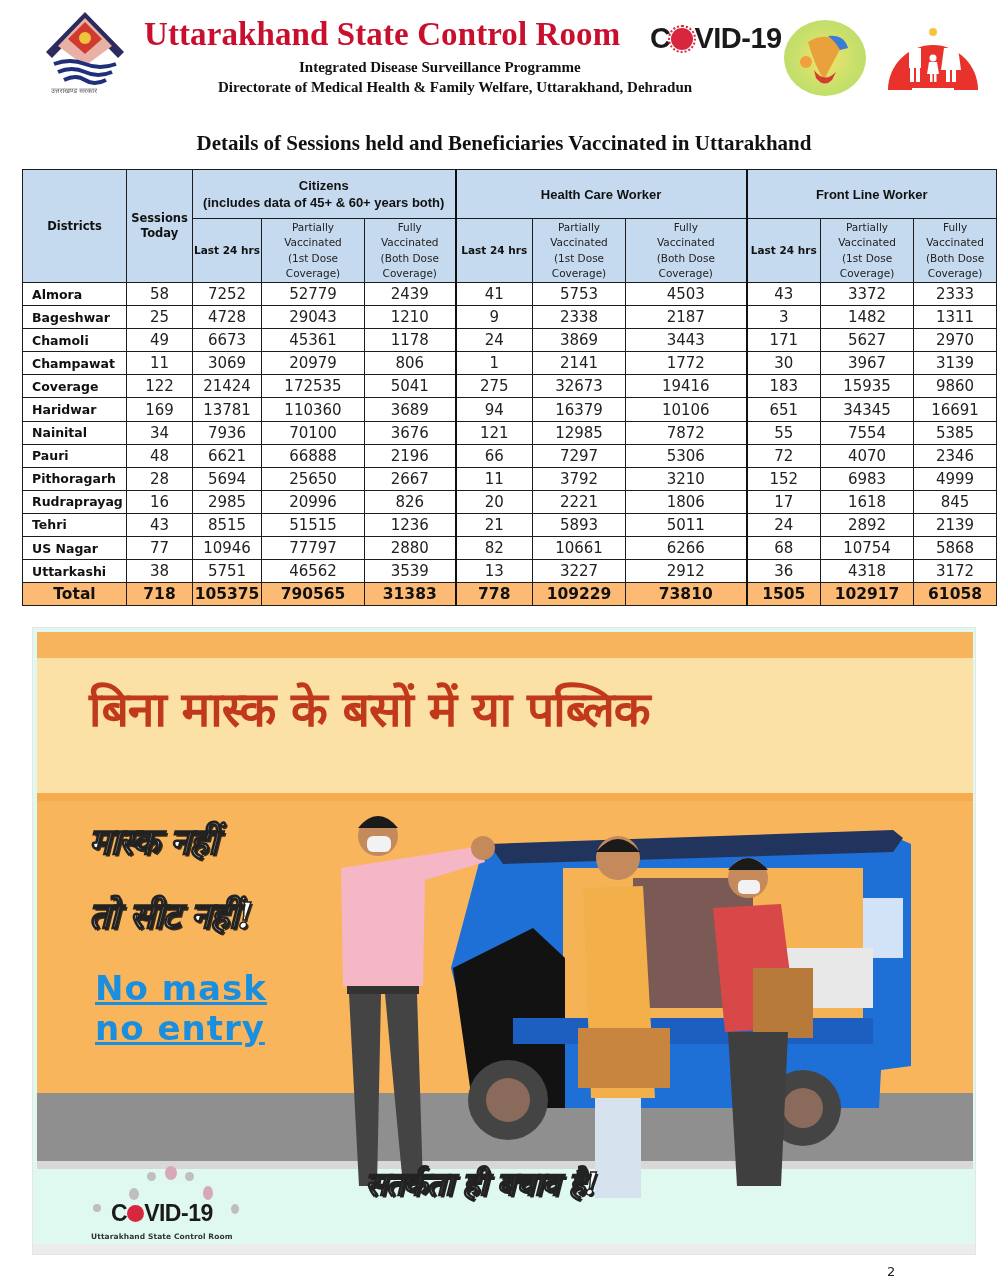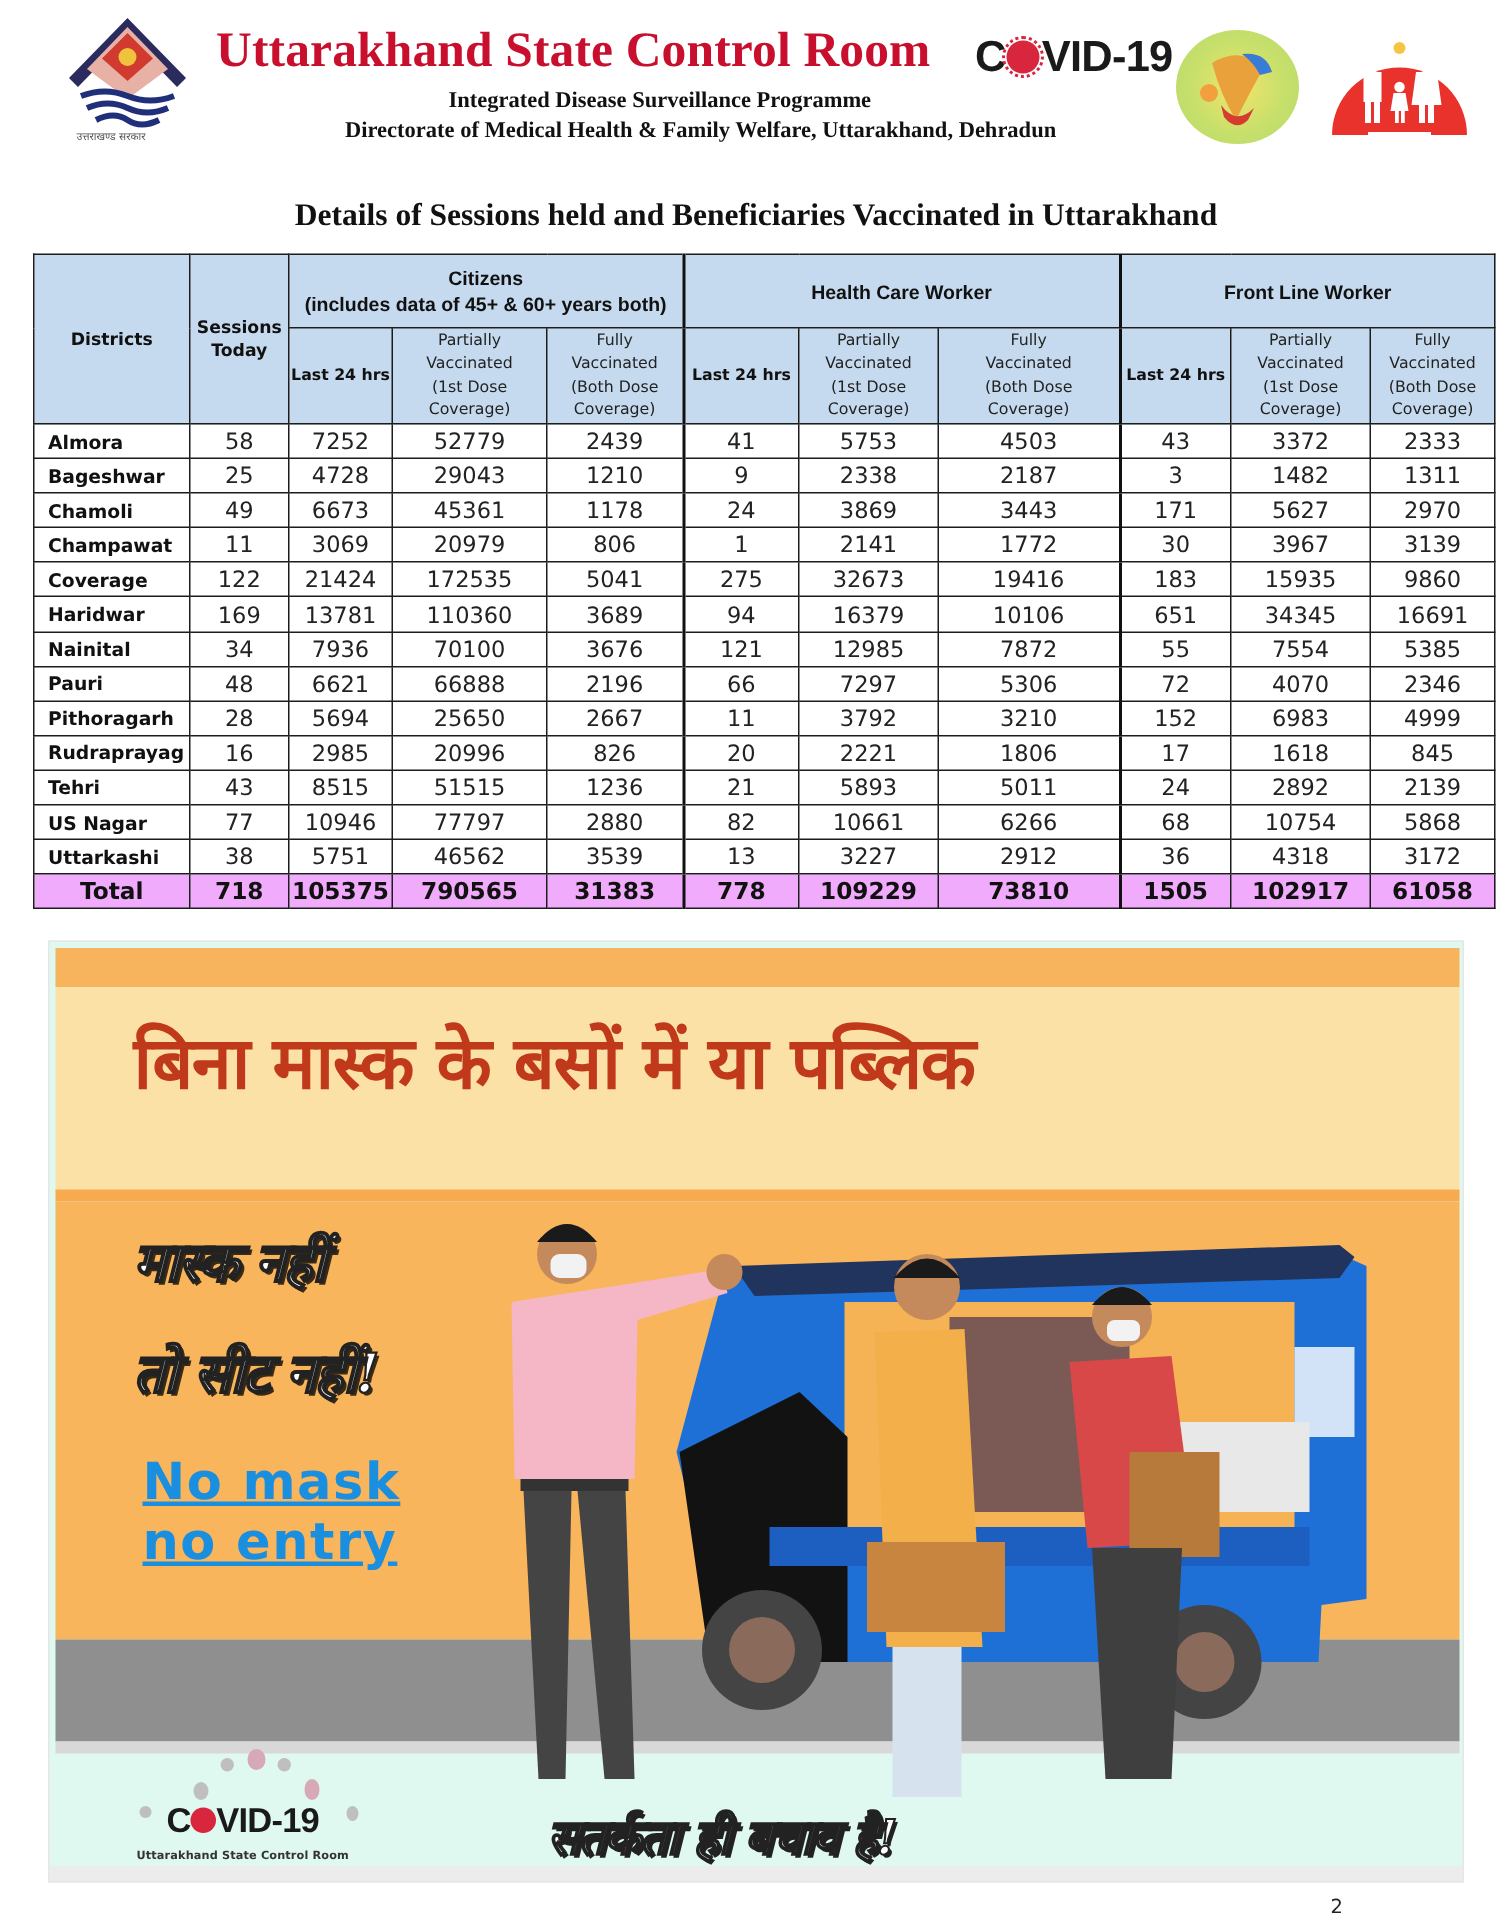--- a/index.html
+++ b/index.html
@@ -8,56 +8,56 @@
 
   
   .header { position: absolute; left: 0; top: 0; width: 1008px; height: 110px; }
   .uk-logo { position: absolute; left: 40px; top: 8px; width: 90px; height: 92px; }
   .uk-logo-caption { position: absolute; left: 30px; top: 86px; width: 88px; font-size: 7px; color: #555; text-align: center; font-family: "DejaVu Sans", sans-serif; }
   .title-main { position: absolute; left: 144px; top: 16px; font-family: "Liberation Serif", serif; font-weight: bold; font-size: 33px; color: #c8102e; letter-spacing: 0.1px; white-space: nowrap; }
   .covid-word { position: absolute; left: 650px; top: 22px; font-family: "Liberation Sans", sans-serif; font-weight: bold; font-size: 29px; color: #1a1a1a; letter-spacing: -0.5px; white-space: nowrap; }
   .covid-word .virus { display: inline-block; width: 22px; height: 22px; border-radius: 50%; background: #d7263d; vertical-align: -2px; position: relative; margin: 0 1px; }
   .covid-word .virus::before { content: ""; position: absolute; inset: -3px; border-radius: 50%; border: 2px dotted #d7263d; }
   .sub1 { position: absolute; left: 299px; top: 59px; font-family: "Liberation Serif", serif; font-weight: bold; font-size: 15px; color: #111; white-space: nowrap; }
-  .sub2 { position: absolute; left: 230px; top: 79px; font-family: "Liberation Serif", serif; font-weight: bold; font-size: 15px; color: #111; white-space: nowrap; text-align: right; }
+  .sub2 { position: absolute; left: 218px; top: 79px; font-family: "Liberation Serif", serif; font-weight: bold; font-size: 15px; color: #111; white-space: nowrap; text-align: right; }
   .idsp-logo { position: absolute; left: 784px; top: 20px; width: 82px; height: 76px; border-radius: 50%; background: radial-gradient(circle at 50% 50%, #f4e36a 0%, #c7e06b 55%, #b6d86a 100%); overflow: hidden; }
   .nhm-logo { position: absolute; left: 878px; top: 12px; width: 110px; height: 86px; }
 
   
   .table-title { position: absolute; left: 0; top: 131px; width: 1008px; text-align: center; font-family: "Liberation Serif", serif; font-weight: bold; font-size: 21px; color: #111; }
   .vacc-table { position: absolute; left: 22px; top: 169px; width: 974px; border-collapse: collapse; table-layout: fixed; font-family: "DejaVu Sans", sans-serif; }
   .vacc-table th, .vacc-table td { border: 1px solid #1c1c1c; text-align: center; vertical-align: middle; }
   .vacc-table thead th { background: #c5daee; font-weight: bold; color: #111; }
   .vacc-table th.grp { font-size: 13px; height: 49px; line-height: 17px; font-family: "Liberation Sans", sans-serif; }
   .vacc-table th.sub { font-size: 10.5px; font-weight: normal; height: 64px; line-height: 15.5px; color: #222; }
   .vacc-table th.sub.bold { font-weight: bold; color: #111; }
   .vacc-table th.rowhdr { font-size: 11.5px; line-height: 15px; }
   .vacc-table tbody td { font-size: 15px; height: 23.1px; color: #222; padding: 0; }
   .vacc-table tbody td.dist { text-align: left; padding-left: 9px; font-weight: bold; font-size: 12.5px; color: #111; }
-  .vacc-table tbody tr.total td { background: #f0abfc; font-weight: bold; font-size: 15.5px; color: #111; }
+  .vacc-table tbody tr.total td { background: #fdba74; font-weight: bold; font-size: 15.5px; color: #111; }
   .vacc-table tbody tr.total td.dist { text-align: center; padding-left: 0; font-size: 15.5px; }
   .vacc-table .thick-l { border-left: 2px solid #111; }
 
   
   .poster { position: absolute; left: 32px; top: 627px; width: 944px; height: 628px; background: #dff8f0; border: 1px solid #e6e6e6; overflow: hidden; }
   .poster-band-top { position: absolute; left: 4px; top: 4px; width: 936px; height: 26px; background: #f8b45c; }
   .poster-headline-bg { position: absolute; left: 4px; top: 30px; width: 936px; height: 138px; background: #fbe1a6; }
   .poster-headline { position: absolute; left: 56px; top: 36px; font-family: "DejaVu Sans", sans-serif; font-weight: bold; font-size: 48px; line-height: 62px; color: #c0391b; letter-spacing: -1px; margin-top: 14px; }
   .poster-band-mid { position: absolute; left: 4px; top: 165px; width: 936px; height: 8px; background: #f7ab4f; }
   .poster-scene { position: absolute; left: 4px; top: 173px; width: 936px; height: 292px; background: #f9b55c; }
   .poster-road { position: absolute; left: 4px; top: 465px; width: 936px; height: 68px; background: #8f8f8f; }
   .poster-curb { position: absolute; left: 4px; top: 533px; width: 936px; height: 8px; background: #d8d8d8; }
   .slogan-hi { position: absolute; left: 56px; font-family: "DejaVu Serif", serif; font-weight: bold; font-style: italic; font-size: 36px; color: #fff; -webkit-text-stroke: 1.5px #222; text-shadow: 2px 2px 0 #3b2a14; letter-spacing: -1px; white-space: nowrap; }
   .slogan-hi.l1 { top: 188px; }
   .slogan-hi.l2 { top: 262px; }
   .slogan-en { position: absolute; left: 62px; font-family: "DejaVu Sans", sans-serif; font-weight: bold; font-size: 34px; color: #1a8fe0; line-height: 40px; letter-spacing: 1px; text-decoration: underline; }
   .slogan-en.l1 { top: 340px; }
   .slogan-en.l2 { top: 380px; }
   .illustration { position: absolute; left: 300px; top: 180px; width: 600px; height: 390px; }
-  .tagline { position: absolute; left: 332px; top: 574px; font-family: "DejaVu Serif", serif; font-weight: bold; font-style: italic; font-size: 32px; color: #fff; -webkit-text-stroke: 1.4px #222; text-shadow: 2px 2px 0 #222; letter-spacing: -1px; white-space: nowrap; }
+  .tagline { position: absolute; left: 332px; top: 533px; font-family: "DejaVu Serif", serif; font-weight: bold; font-style: italic; font-size: 32px; color: #fff; -webkit-text-stroke: 1.4px #222; text-shadow: 2px 2px 0 #222; letter-spacing: -1px; white-space: nowrap; }
   .poster-logo { position: absolute; left: 52px; top: 538px; width: 170px; height: 80px; }
   .poster-logo .dots span { position: absolute; border-radius: 50%; background: #bfbfbf; }
   .poster-logo .word { position: absolute; left: 26px; top: 34px; font-family: "Liberation Sans", sans-serif; font-weight: bold; font-size: 23px; color: #1a1a1a; letter-spacing: -0.5px; white-space: nowrap; }
   .poster-logo .word .virus { display: inline-block; width: 17px; height: 17px; border-radius: 50%; background: #d7263d; vertical-align: -1px; }
   .poster-logo .cap { position: absolute; left: 6px; top: 66px; font-family: "DejaVu Sans", sans-serif; font-weight: bold; font-size: 7.5px; color: #333; white-space: nowrap; letter-spacing: 0.1px; }
   .poster-bottom-edge { position: absolute; left: 0; top: 616px; width: 944px; height: 12px; background: #ececec; }
 
   .page-number { position: absolute; left: 887px; top: 1264px; font-size: 13px; color: #222; font-family: "DejaVu Sans", sans-serif; }
 </style>
 </head>

